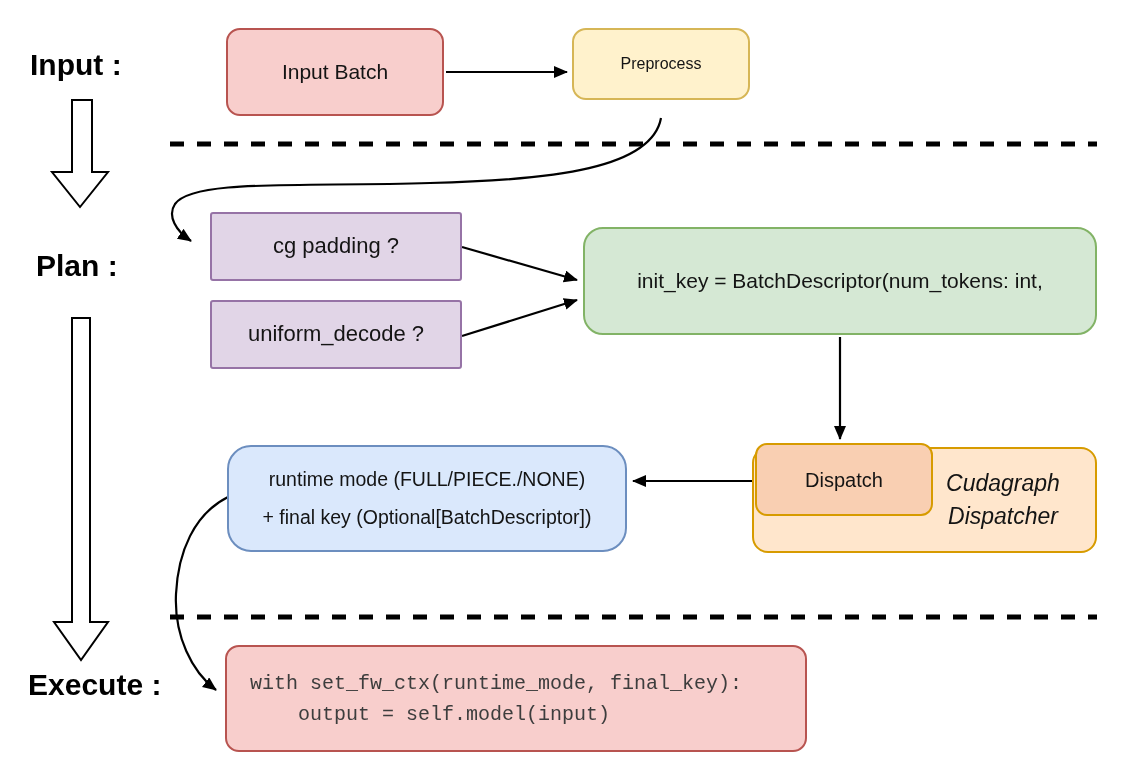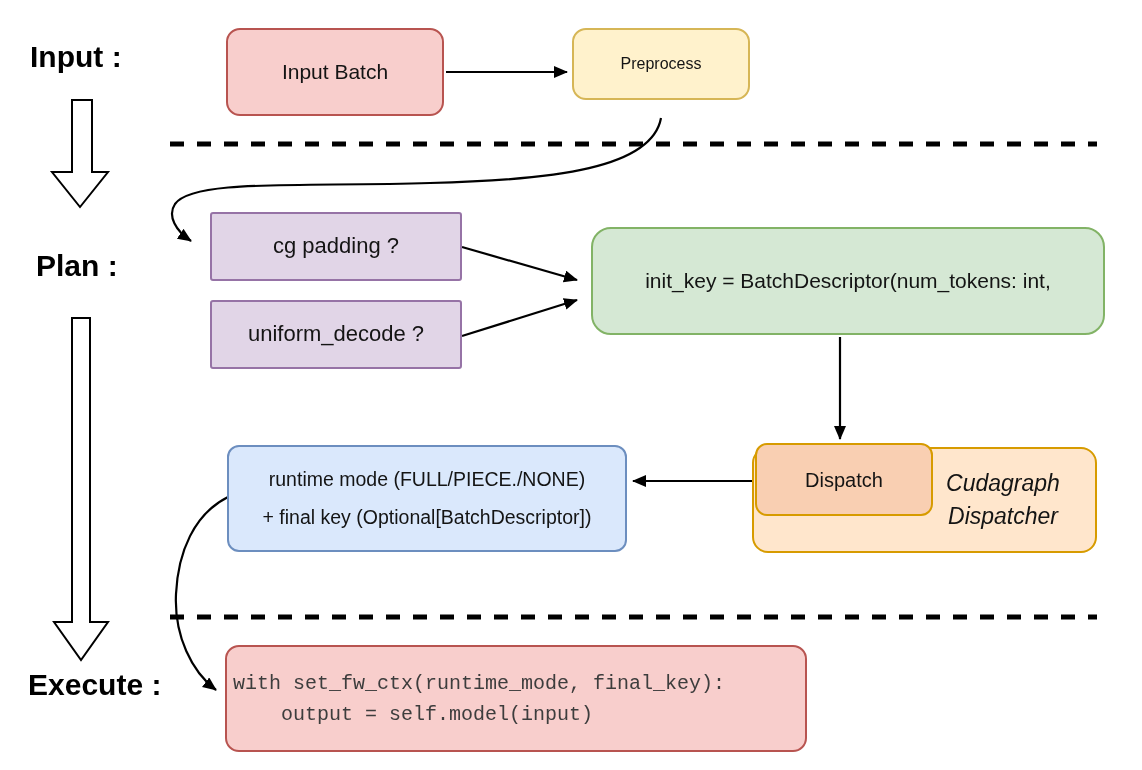--- a/index.html
+++ b/index.html
@@ -22,46 +22,46 @@
     line-height:1.3;
   }
   .section-label{
     position:absolute;
     font-size:30px;font-weight:bold;color:#000;
     z-index:2;white-space:nowrap;
   }
   .box-red{background:var(--red-fill);border:2px solid var(--red-stroke);border-radius:14px;}
   .box-yellow{background:var(--yellow-fill);border:2px solid var(--yellow-stroke);border-radius:14px;}
   .box-purple{background:var(--purple-fill);border:2px solid var(--purple-stroke);border-radius:3px;}
-  .box-green{background:var(--green-fill);border:2px solid var(--green-stroke);border-radius:20px;margin-left:8px;}
-  .box-blue{background:var(--blue-fill);border:2px solid var(--blue-stroke);border-radius:12px;gap:8px;}
+  .box-green{background:var(--green-fill);border:2px solid var(--green-stroke);border-radius:20px;}
+  .box-blue{background:var(--blue-fill);border:2px solid var(--blue-stroke);border-radius:24px;gap:8px;}
   .box-orange-outer{background:var(--orange-fill);border:2px solid var(--orange-stroke);border-radius:16px;}
   .box-salmon{background:var(--salmon-fill);border:2px solid var(--orange-stroke);border-radius:12px;align-items:center;}
 
   #input-batch{left:226px;top:28px;width:218px;height:88px;font-size:21px;}
   #preprocess{left:572px;top:28px;width:178px;height:72px;font-size:16px;}
   #cg-padding{left:210px;top:212px;width:252px;height:69px;font-size:22px;}
   #uniform-decode{left:210px;top:300px;width:252px;height:69px;font-size:22px;}
   #init-key{left:583px;top:227px;width:514px;height:108px;font-size:21px;}
   #dispatcher-outer{left:752px;top:447px;width:345px;height:106px;font-style:italic;}
   #dispatcher-label{position:absolute;right:8px;top:0;width:168px;height:100%;
     display:flex;align-items:center;justify-content:center;text-align:center;
     font-size:23px;line-height:1.45;color:#141414;}
   #dispatch-inner{left:755px;top:443px;width:178px;height:73px;font-size:20px;z-index:3;}
   #runtime-mode{left:227px;top:445px;width:400px;height:107px;font-size:19.5px;line-height:1.5;}
   #execute-code{
     left:225px;top:645px;width:582px;height:107px;
     font-size:20px;
     font-family:"Liberation Mono","DejaVu Sans Mono",monospace;
     color:var(--code-text);
     align-items:flex-start;justify-content:center;
-    text-align:left;padding-left:6px;line-height:1.55;
+    text-align:left;padding-left:23px;line-height:1.55;
   }
   .pre{white-space:pre;}
-  #label-input{left:30px;top:40px;}
+  #label-input{left:30px;top:48px;}
   #label-plan{left:36px;top:232px;margin-top:17px;}
   #label-execute{left:28px;top:668px;}
 </style>
 </head>
 <body>
 
 <div id="canvas">
 
   <svg id="wires" viewBox="0 0 1142 770" xmlns="http://www.w3.org/2000/svg">
     <defs>

